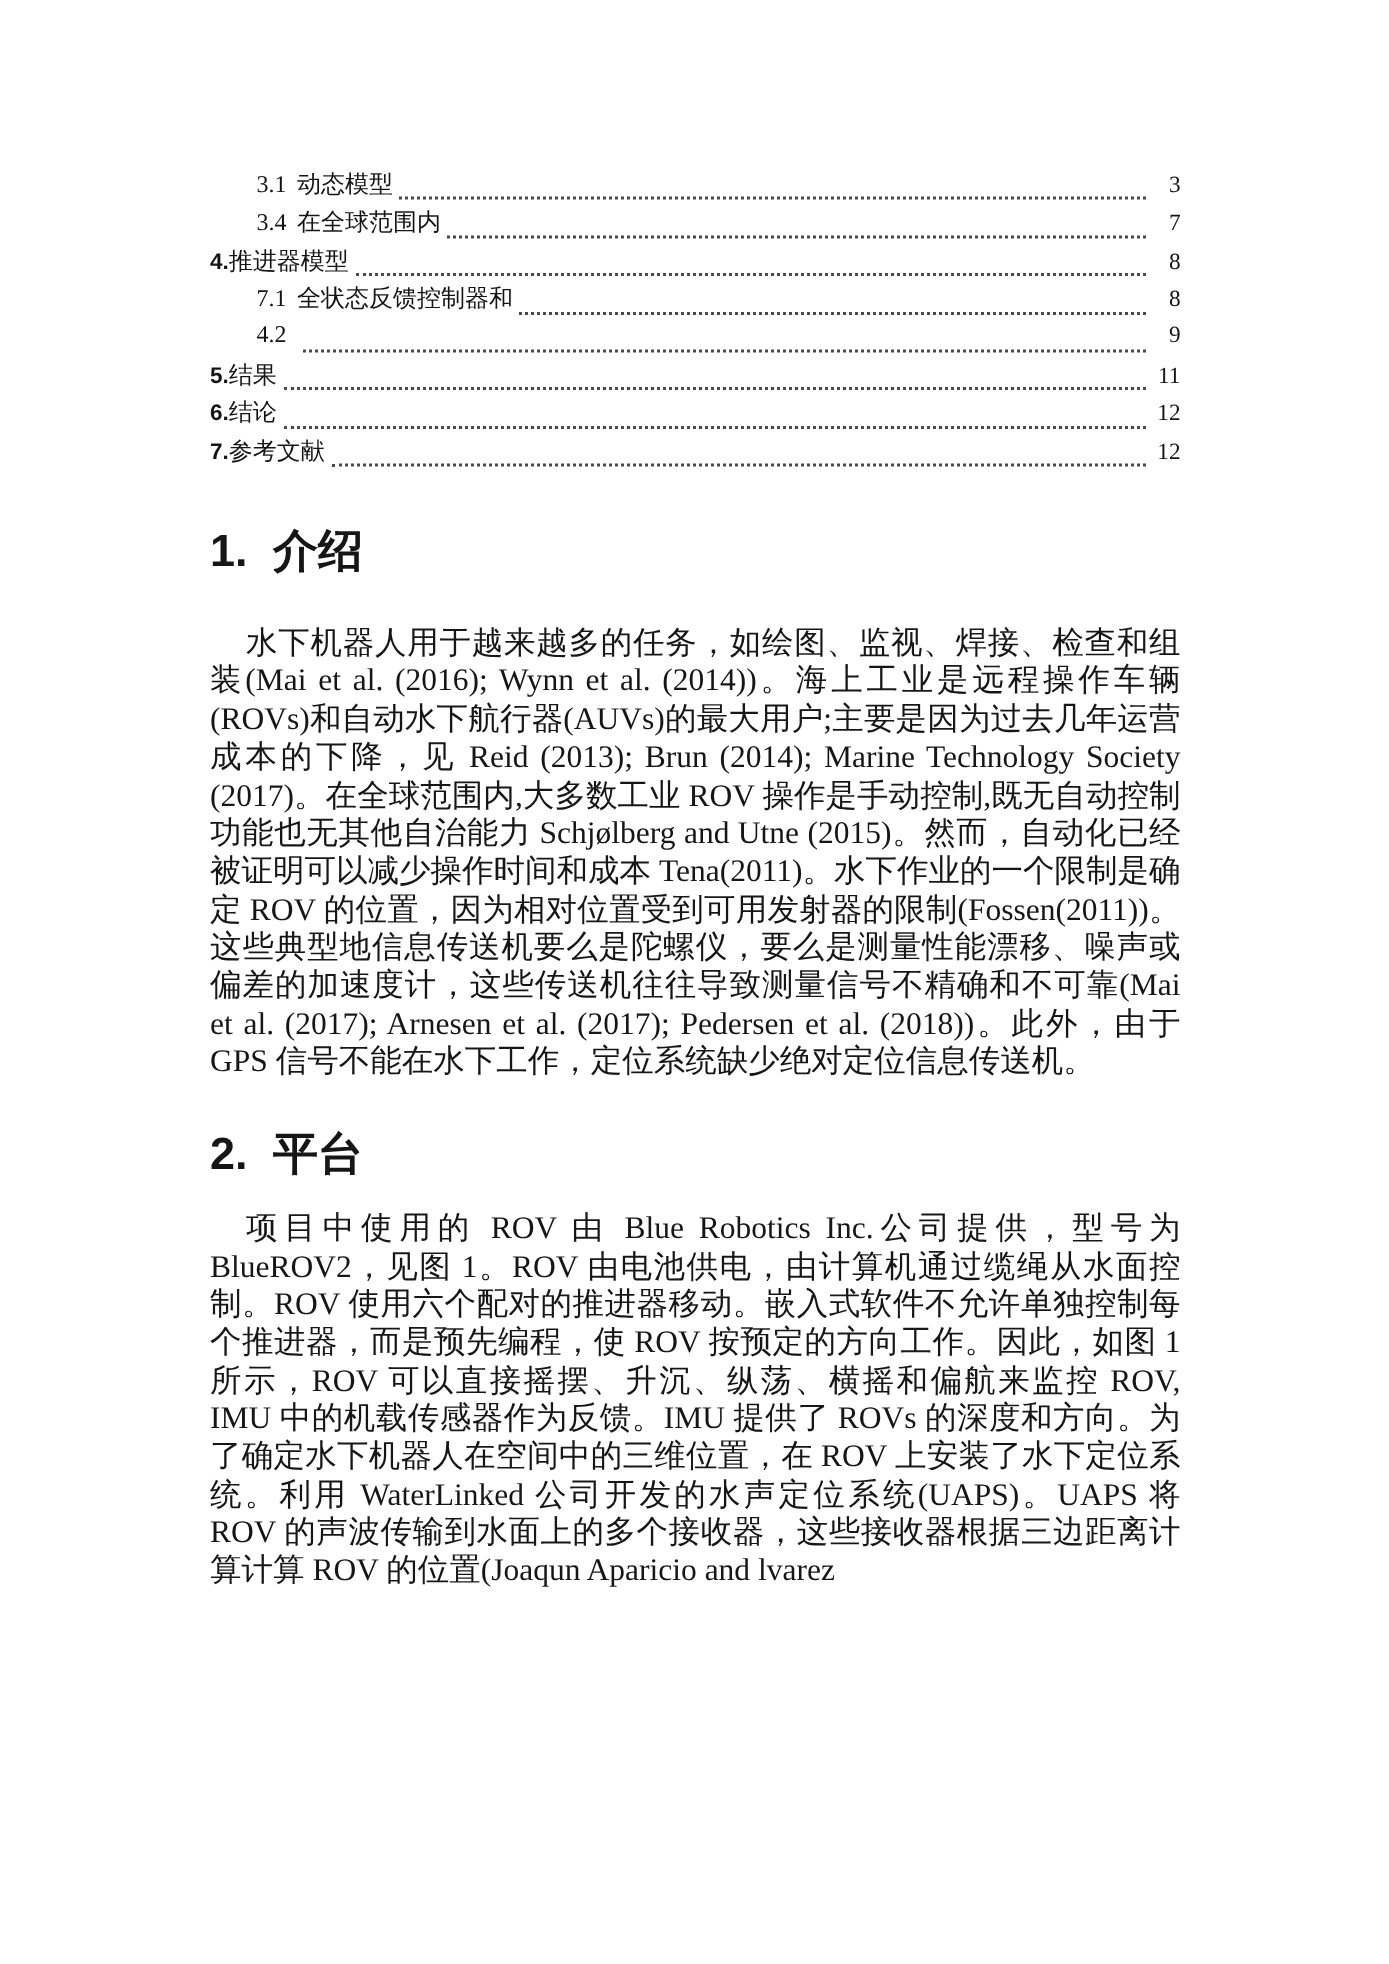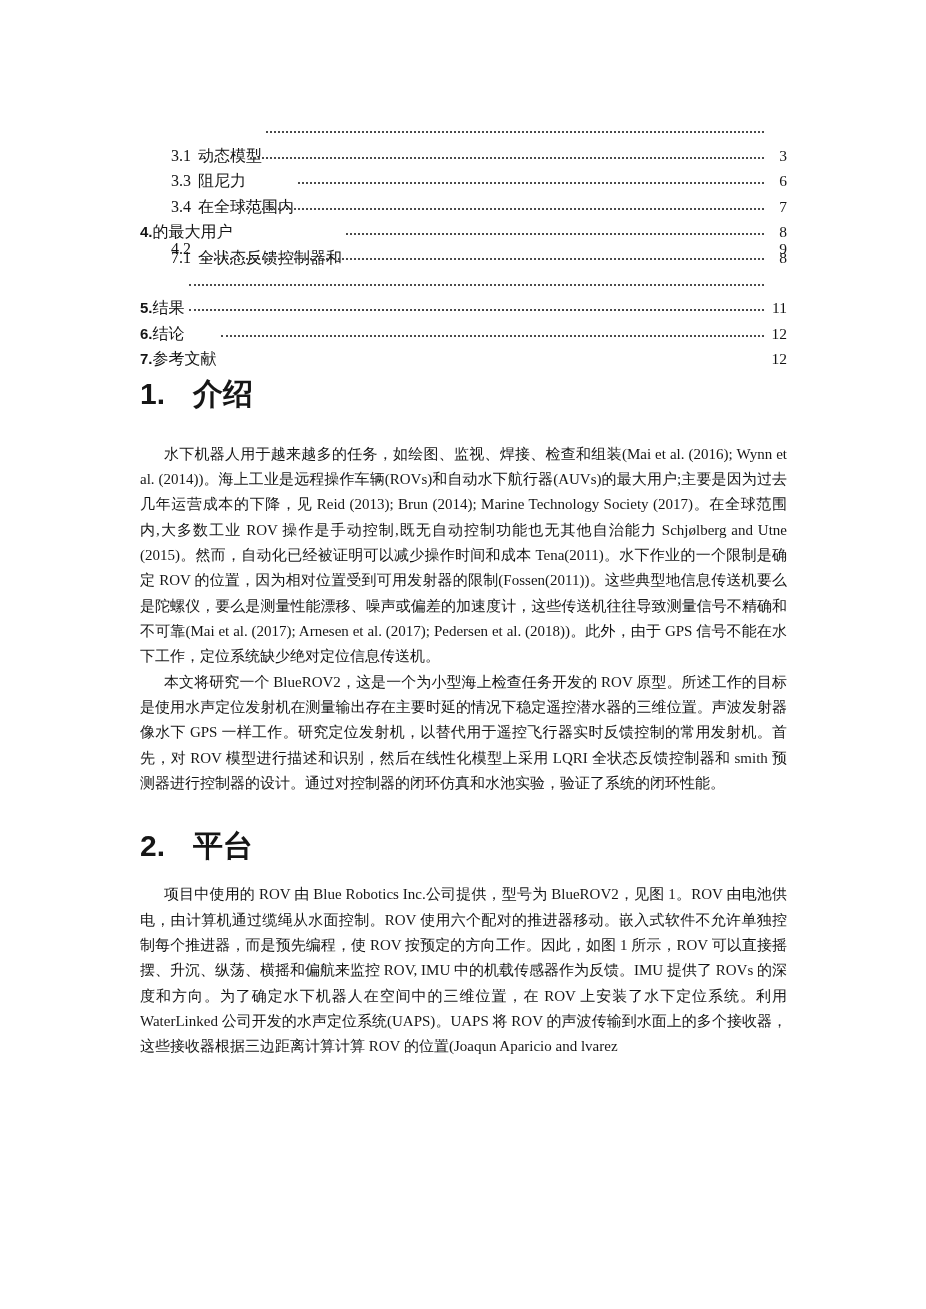--- a/index.html
+++ b/index.html
@@ -26,21 +26,21 @@
     cursor:pointer;
   }
   .toc-row.lvl2 { padding-left:31px;justify-content:space-between; }
   .toc-prefix { flex:0 0 auto; }
   .toc-row.lvl1 .toc-prefix {
     font-weight:bold;
     font-family:"Liberation Sans", sans-serif;
     font-size:15px;
   }
   .toc-row.lvl2 .toc-prefix { margin-right:7px; }
-  .toc-label { flex:0 0 auto;margin-top:33px; }
+  .toc-label { flex:0 0 auto; }
   .dot-leader {
     flex:1 1 auto;
     align-self:flex-end;
     border-bottom:2px dotted #4a4a4a;
     margin:0 3px 5px 4px;
     min-width:20px;
   }
   .toc-page {
     flex:0 0 auto;
     min-width:20px;
@@ -52,28 +52,28 @@
   .section-heading {
     display:flex;
     align-items:baseline;
     font-family:"Liberation Sans", sans-serif;
     font-weight:700;
     font-size:30px;
     line-height:44px;
     color:#161616;
     letter-spacing:0;
   }
-  .heading-title { margin-left:28px; }
+  .heading-title { margin-left:17px; }
   #section-intro .section-heading   { margin:30px 0 26px 0; }
   #section-platform .section-heading{ margin:28px 0 14px 0; }
 
   
   .body-par {
     margin:0;
-    font-size:15px;
+    font-size:21px;
     line-height:25.35px;
     text-align:justify;
     text-indent:24px;
     color:#161616;
   }
 </style>
 </head>
 <body>
 
 <div class="page">
@@ -81,37 +81,31 @@
   <nav class="toc">
 
     <div class="toc-row lvl2">
       <span class="toc-prefix">3.1</span>
       <span class="toc-label">动态模型</span>
       <span class="dot-leader"></span>
       <span class="toc-page">3</span>
     </div>
 
 
-    <div class="toc-row lvl2">
-      <span class="toc-prefix">3.3</span>
-      <span class="toc-label">阻尼力</span>
-      <span class="dot-leader"></span>
-      <span class="toc-page">6</span>
-    </div>
 
     <div class="toc-row lvl2">
       <span class="toc-prefix">3.4</span>
       <span class="toc-label">在全球范围内</span>
       <span class="dot-leader"></span>
       <span class="toc-page">7</span>
     </div>
 
     <div class="toc-row lvl1">
       <span class="toc-prefix">4.</span>
-      <span class="toc-label">的最大用户</span>
+      <span class="toc-label">推进器模型</span>
       <span class="dot-leader"></span>
       <span class="toc-page">8</span>
     </div>
 
     <div class="toc-row lvl2">
       <span class="toc-prefix">7.1</span>
       <span class="toc-label">全状态反馈控制器和</span>
       <span class="dot-leader"></span>
       <span class="toc-page">8</span>
     </div>
@@ -145,21 +139,20 @@
     </div>
 
   </nav>
 
   <section id="section-intro">
     <h1 class="section-heading">
       <span class="heading-number">1.</span>
       <span class="heading-title">介绍</span>
     </h1>
     <p class="body-par">水下机器人用于越来越多的任务，如绘图、监视、焊接、检查和组装(Mai et al. (2016); Wynn et al. (2014))。海上工业是远程操作车辆(ROVs)和自动水下航行器(AUVs)的最大用户;主要是因为过去几年运营成本的下降，见 Reid (2013); Brun (2014); Marine Technology Society (2017)。在全球范围内,大多数工业 ROV 操作是手动控制,既无自动控制功能也无其他自治能力 Schjølberg and Utne (2015)。然而，自动化已经被证明可以减少操作时间和成本 Tena(2011)。水下作业的一个限制是确定 ROV 的位置，因为相对位置受到可用发射器的限制(Fossen(2011))。这些典型地信息传送机要么是陀螺仪，要么是测量性能漂移、噪声或偏差的加速度计，这些传送机往往导致测量信号不精确和不可靠(Mai et al. (2017); Arnesen et al. (2017); Pedersen et al. (2018))。此外，由于 GPS 信号不能在水下工作，定位系统缺少绝对定位信息传送机。</p>
-    <p class="body-par">本文将研究一个 BlueROV2，这是一个为小型海上检查任务开发的 ROV 原型。所述工作的目标是使用水声定位发射机在测量输出存在主要时延的情况下稳定遥控潜水器的三维位置。声波发射器像水下 GPS 一样工作。研究定位发射机，以替代用于遥控飞行器实时反馈控制的常用发射机。首先，对 ROV 模型进行描述和识别，然后在线性化模型上采用 LQRI 全状态反馈控制器和 smith 预测器进行控制器的设计。通过对控制器的闭环仿真和水池实验，验证了系统的闭环性能。</p>
   </section>
 
   <section id="section-platform">
     <h1 class="section-heading">
       <span class="heading-number">2.</span>
       <span class="heading-title">平台</span>
     </h1>
     <p class="body-par">项目中使用的 ROV 由 Blue Robotics Inc.公司提供，型号为 BlueROV2，见图 1。ROV 由电池供电，由计算机通过缆绳从水面控制。ROV 使用六个配对的推进器移动。嵌入式软件不允许单独控制每个推进器，而是预先编程，使 ROV 按预定的方向工作。因此，如图 1 所示，ROV 可以直接摇摆、升沉、纵荡、横摇和偏航来监控 ROV, IMU 中的机载传感器作为反馈。IMU 提供了 ROVs 的深度和方向。为了确定水下机器人在空间中的三维位置，在 ROV 上安装了水下定位系统。利用 WaterLinked 公司开发的水声定位系统(UAPS)。UAPS 将 ROV 的声波传输到水面上的多个接收器，这些接收器根据三边距离计算计算 ROV 的位置(Joaqun Aparicio and lvarez</p>
   </section>
 

